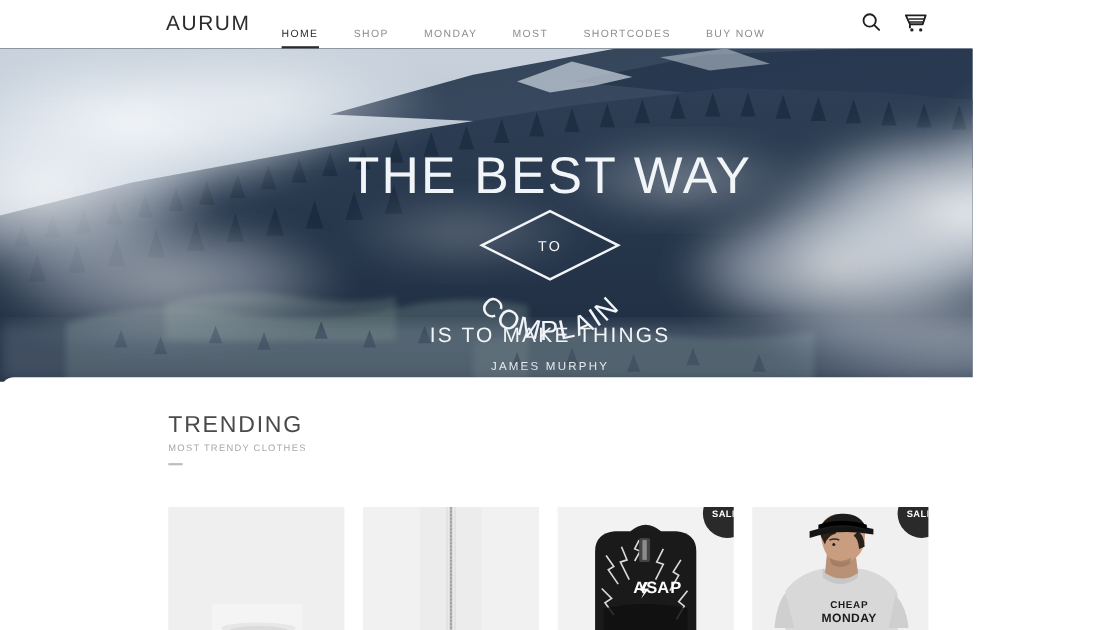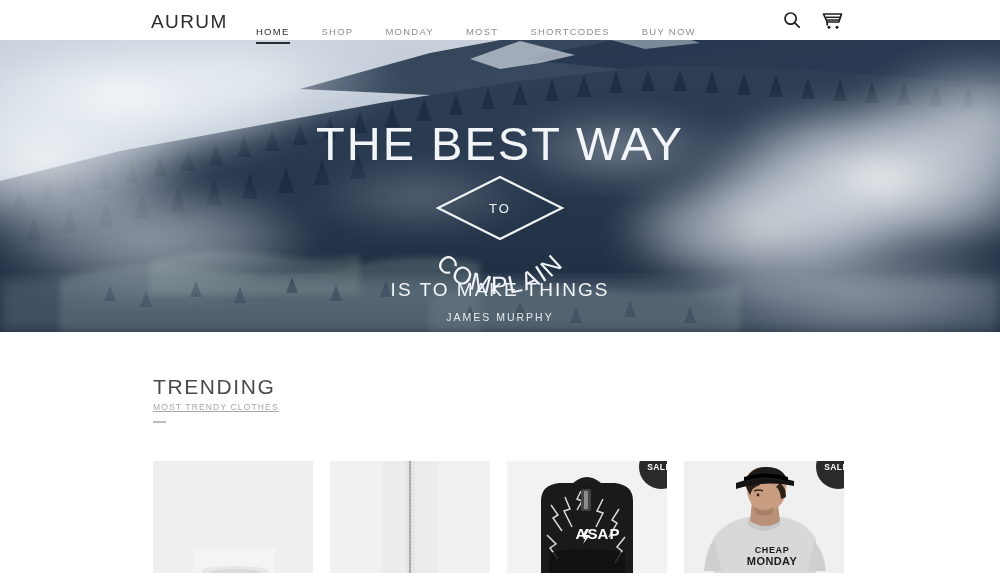--- a/index.html
+++ b/index.html
@@ -36,48 +36,49 @@
   }
   .header-icons{
     position:absolute;right:0;top:0;height:40px;width:180px;
     display:flex;align-items:center;justify-content:flex-end;
     gap:20px;padding-right:158px;box-sizing:border-box;
   }
   .icon-btn{width:20px;height:20px;display:block;cursor:pointer;}
 
   
   .hero{
-    position:absolute;left:0;top:29px;width:1000px;height:303px;
+    position:absolute;left:0;top:44px;width:884px;height:303px;
     overflow:hidden;background:#2e4056;
   }
   .hero-photo{position:absolute;inset:0;}
   .hero-photo svg{display:block;width:1000px;height:303px;}
 
   .hero-quote{
     position:absolute;left:0;top:0;width:1000px;height:303px;
     z-index:5;pointer-events:none;
   }
   .hero-quote svg{display:block;width:1000px;height:303px;}
   .q-line{
     fill:#f2f5f8;font-family:"Liberation Sans", sans-serif;
     letter-spacing:2px;
   }
 
   
   .section{
     position:absolute;left:0;top:343px;width:1000px;height:230px;
     background:#ffffff;
+    border-radius:13px;
   }
   .sec-title{
     position:absolute;left:153px;top:32px;
     font-size:21px;letter-spacing:1.6px;color:#4a4a4a;font-weight:400;
   }
   .sec-sub{
     position:absolute;left:153px;top:59px;
-    font-size:8.5px;letter-spacing:1.15px;color:#a8a8a8;text-decoration:underline;
+    font-size:8.5px;letter-spacing:1.15px;color:#a8a8a8;
   }
   .sec-dash{
     position:absolute;left:153px;top:78px;width:13px;height:1.6px;
     background:#bdbdbd;
   }
 
   .grid{
     position:absolute;left:153px;top:118px;
     width:694px;height:120px;
     display:flex;gap:17px;

